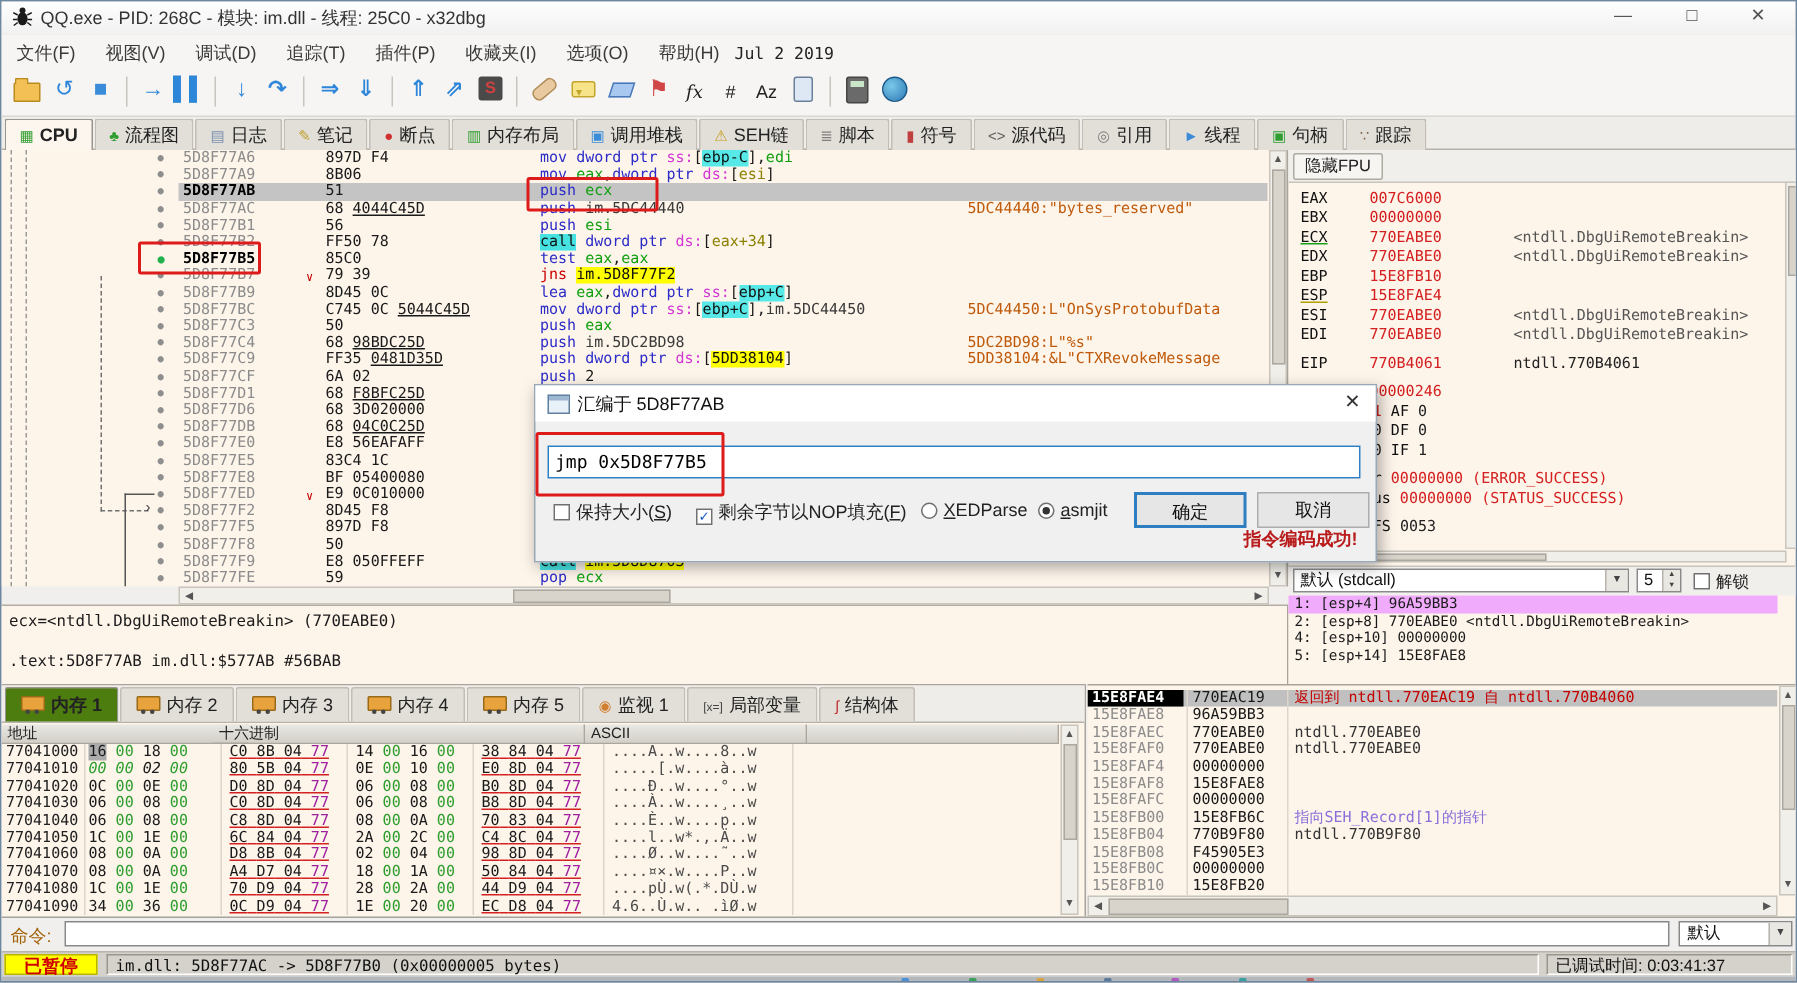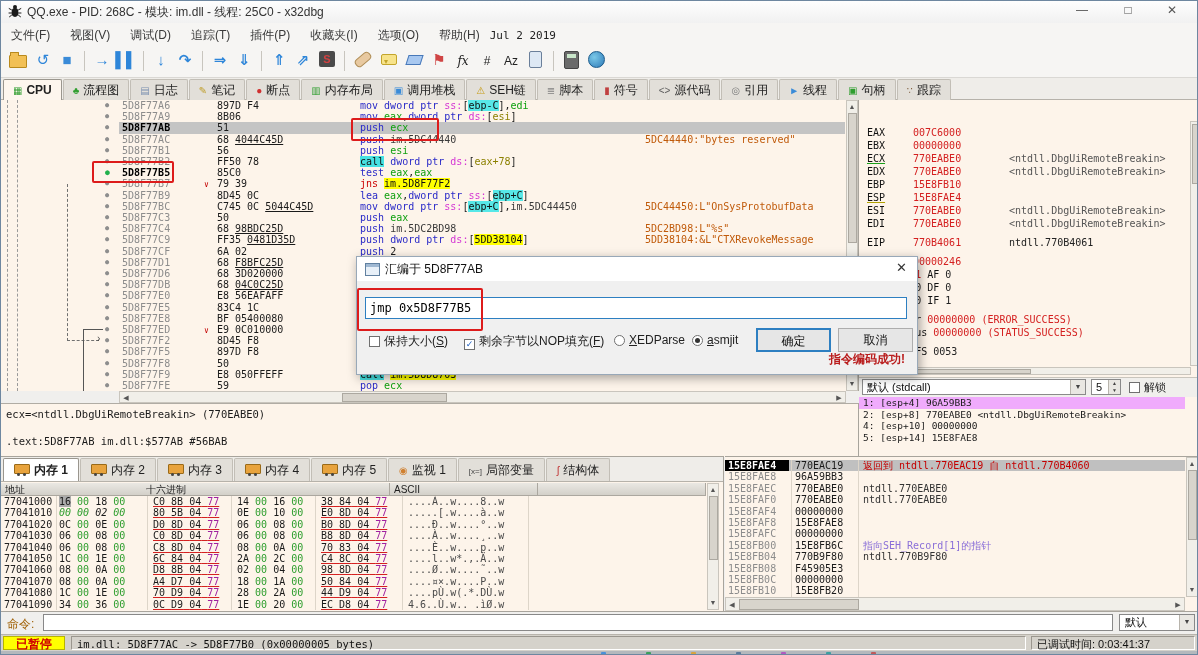--- a/index.html
+++ b/index.html
@@ -93,21 +93,21 @@
   .spin .arr{position:absolute;right:0;top:0;width:11px;height:100%;background:#E9E7E2;border-left:1px solid #B8B4AC;font-size:5px;line-height:7px;text-align:center;color:#444;}
   .unlock{position:absolute;left:270px;top:2px;font-size:11px;color:#222;}
   .cbx{display:inline-block;width:11px;height:11px;background:#FFF;border:1px solid #707070;vertical-align:-2px;margin-right:4px;box-sizing:border-box;font-size:9px;line-height:9px;text-align:center;color:#2060C0;}
   .args{position:absolute;top:297px;left:0;right:14px;font-family:"DejaVu Sans Mono",monospace;font-size:9.5px;}
   .argline{height:11.6px;line-height:11.6px;padding-left:4px;white-space:nowrap;color:#1A1A1A;}
   .argline.sel{background:#f0abfc;}
   
   .dumppanel{position:absolute;top:455px;left:0;width:723px;height:155px;background:#FDF4EA;border-top:1px solid #A8A49C;border-right:1px solid #A8A49C;box-sizing:border-box;}
   .dumptabs{position:absolute;top:0;left:0;width:100%;height:25px;background:#EFEDE9;border-bottom:1px solid #B6B2AA;padding-left:2px;box-sizing:border-box;}
   .dtab{display:inline-block;height:22px;line-height:22px;padding:0 10px;margin:1px 1px 0 0;font-size:12px;color:#222;background:#E2DFD9;border:1px solid #C2BEB6;border-bottom:none;border-radius:2px 2px 0 0;vertical-align:top;}
-  .dtab.sel{background:#ffffff;border-color:#9A968E;font-weight:bold;}
+  .dtab.sel{background:#4d7c0f;border-color:#9A968E;font-weight:bold;}
   .itruck{display:inline-block;width:14px;height:8px;background:#E8A33D;border:1px solid #9A6A18;border-radius:1px;margin-right:4px;position:relative;vertical-align:0px;}
   .itruck::after{content:'';position:absolute;bottom:-3px;left:2px;width:3px;height:3px;background:#444;border-radius:50%;box-shadow:6px 0 0 #444;}
   .dumphead{position:absolute;top:26px;left:0;width:100%;height:13px;font-size:10px;color:#222;}
   .dhc{position:absolute;top:0;height:13px;line-height:13px;background:linear-gradient(#EAE8E3,#D3D0C9);border-right:1px solid #ABA79F;border-bottom:1px solid #ABA79F;padding-left:4px;box-sizing:border-box;}
   .dumprows{position:absolute;top:39px;left:0;width:705px;height:114px;font-family:"DejaVu Sans Mono",monospace;font-size:10px;overflow:hidden;}
   .dumprow{position:absolute;left:0;width:100%;height:11.4px;line-height:11.4px;white-space:nowrap;}
   .dadr{position:absolute;left:3px;color:#222;}
   .grp{position:absolute;color:#1A1A1A;}
   .gptr{text-decoration:underline;text-decoration-color:#D42020;}
   .bz{color:#2E9E2E;}
@@ -219,21 +219,21 @@
       <div class="drow m" style="top: 44.8px;">
         <span class="ddot">●</span>
         <span class="daddr">5D8F77B1</span>
         <span class="dbytes">56</span>
         <span class="dinstr"><span class="c-mn">push</span><span> </span><span class="c-reg">esi</span></span>
       </div>
       <div class="drow m" style="top: 56px;">
         <span class="ddot">●</span>
         <span class="daddr">5D8F77B2</span>
         <span class="dbytes">FF50 78</span>
-        <span class="dinstr"><span class="c-call">call</span><span> </span><span class="c-mn">dword ptr</span><span> </span><span class="c-seg">ds:</span><span>[</span><span class="c-mem">eax+78</span><span>]</span></span>
+        <span class="dinstr"><span class="c-call">call</span><span> </span><span class="c-mn">dword ptr</span><span> </span><span class="c-seg">ds:</span><span>[</span><span class="c-mem">eax+34</span><span>]</span></span>
       </div>
       <div class="drow m" style="top: 67.2px;">
         <span class="ddot bp">●</span>
         <span class="daddr hot">5D8F77B5</span>
         <span class="dbytes">85C0</span>
         <span class="dinstr"><span class="c-mn">test</span><span> </span><span class="c-reg">eax</span><span>,</span><span class="c-reg">eax</span></span>
       </div>
       <div class="drow m" style="top: 78.4px;">
         <span class="ddot">●</span>
         <span class="daddr">5D8F77B7</span>
@@ -374,20 +374,23 @@
     <div class="sbthumb" style="left:222px;top:1px;width:105px;height:9px;"></div>
     <span class="sbarr" style="right:1px;top:1px;">▶</span>
   </div>
 
   <div class="infopane">
     <div style="top:4px;" class="m">ecx=&lt;ntdll.DbgUiRemoteBreakin&gt; (770EABE0)</div>
     <div style="top:31px;" class="m">.text:5D8F77AB im.dll:$577AB #56BAB</div>
   </div>
 
   <div class="regpanel">
+    <div class="fpubar">
+      <span class="fpubtn">隐藏FPU</span>
+    </div>
     <div class="reglines m" id="reglines">
         <div class="rline"><span class="rn">EAX</span><span class="rv">007C6000</span></div>
         <div class="rline"><span class="rn">EBX</span><span class="rv">00000000</span></div>
         <div class="rline"><span class="rn rng">ECX</span><span class="rvw">770EABE0</span><span class="rc">&lt;ntdll.DbgUiRemoteBreakin&gt;</span></div>
         <div class="rline"><span class="rn">EDX</span><span class="rvw">770EABE0</span><span class="rc">&lt;ntdll.DbgUiRemoteBreakin&gt;</span></div>
         <div class="rline"><span class="rn">EBP</span><span class="rv">15E8FB10</span></div>
         <div class="rline"><span class="rn rno">ESP</span><span class="rv">15E8FAE4</span></div>
         <div class="rline"><span class="rn">ESI</span><span class="rvw">770EABE0</span><span class="rc">&lt;ntdll.DbgUiRemoteBreakin&gt;</span></div>
         <div class="rline"><span class="rn">EDI</span><span class="rvw">770EABE0</span><span class="rc">&lt;ntdll.DbgUiRemoteBreakin&gt;</span></div>
         <div class="rgap"></div>

